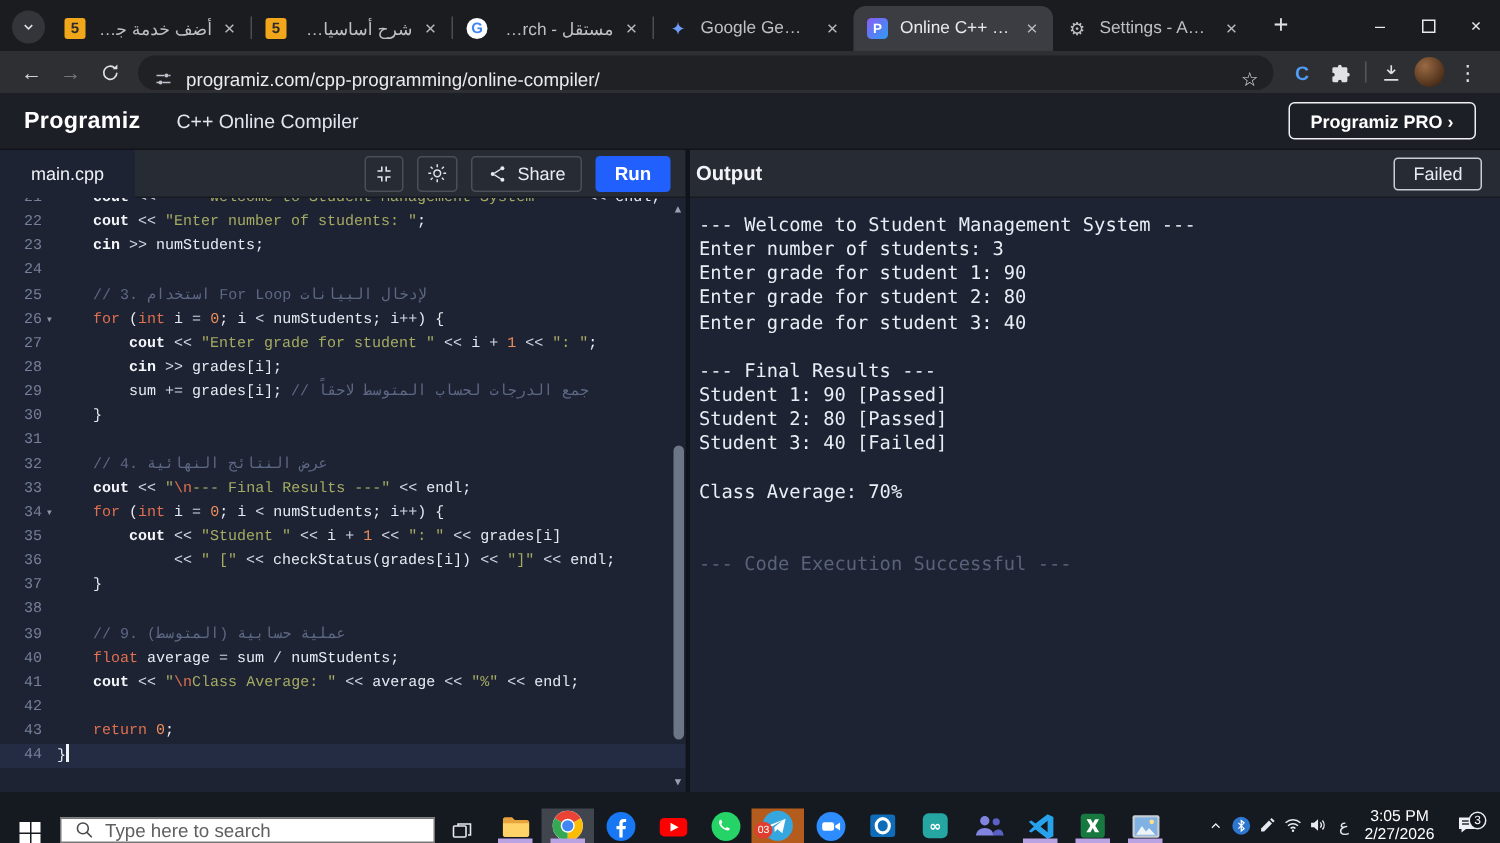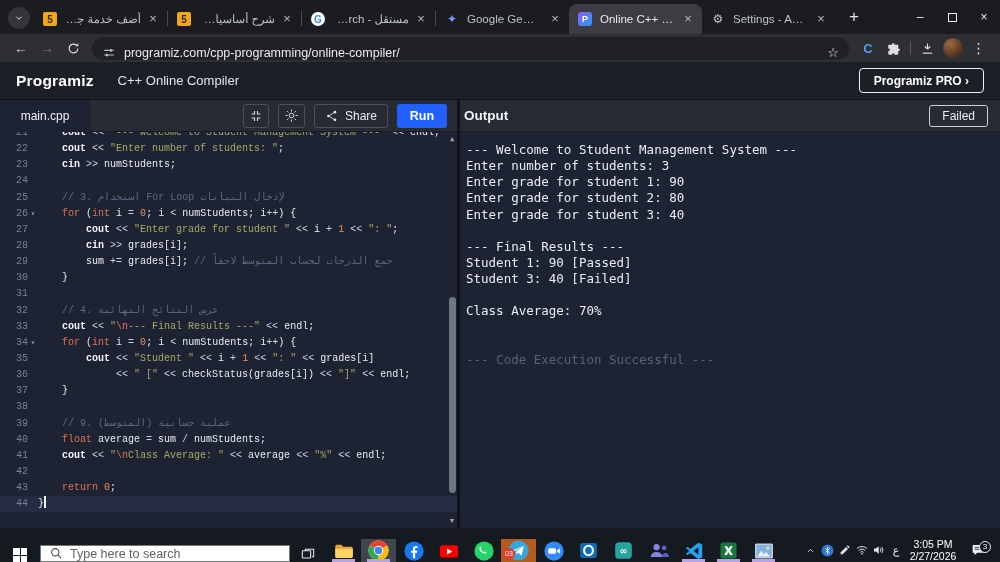--- a/index.html
+++ b/index.html
@@ -408,20 +408,21 @@
       </div>
       <div class="out-body" id="outlines">
           <div class="ol">--- Welcome to Student Management System ---</div>
           <div class="ol">Enter number of students: 3</div>
           <div class="ol">Enter grade for student 1: 90</div>
           <div class="ol">Enter grade for student 2: 80</div>
           <div class="ol">Enter grade for student 3: 40</div>
           <div class="ol">&nbsp;</div>
           <div class="ol">--- Final Results ---</div>
           <div class="ol">Student 1: 90 [Passed]</div>
+          <div class="ol">Student 2: 80 [Passed]</div>
           <div class="ol">Student 3: 40 [Failed]</div>
           <div class="ol">&nbsp;</div>
           <div class="ol">Class Average: 70%</div>
           <div class="ol">&nbsp;</div>
           <div class="ol">&nbsp;</div>
           <div class="ol muted">--- Code Execution Successful ---</div>
         </div>
     </div>
   </div>
 

